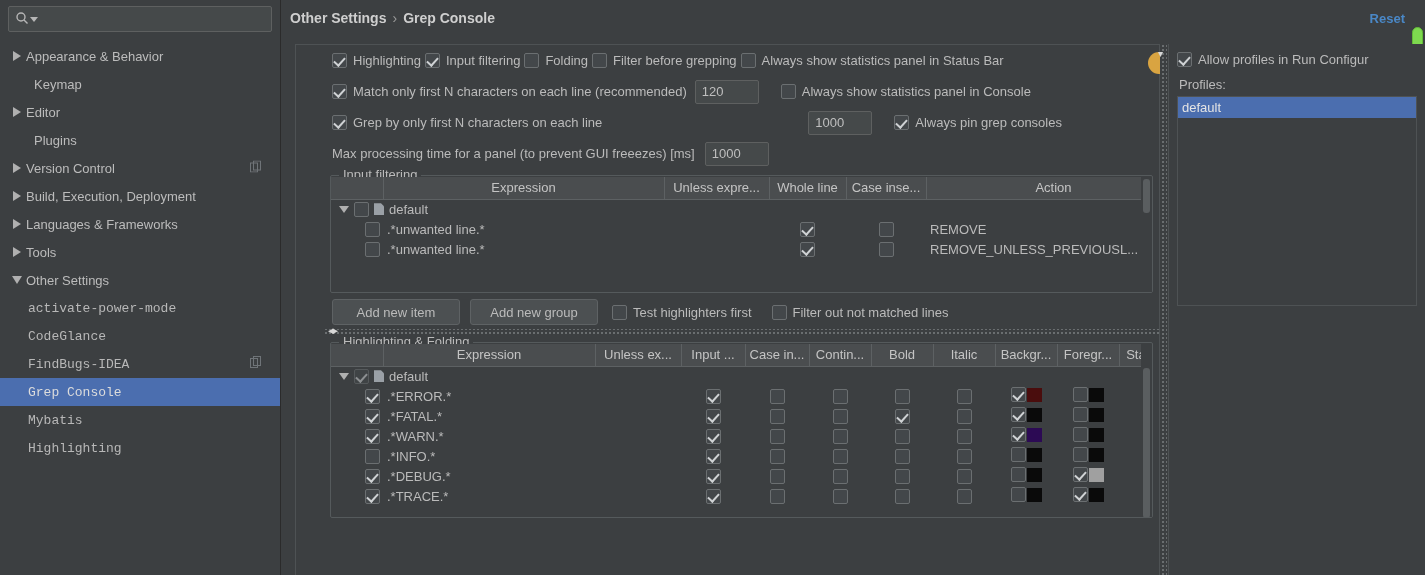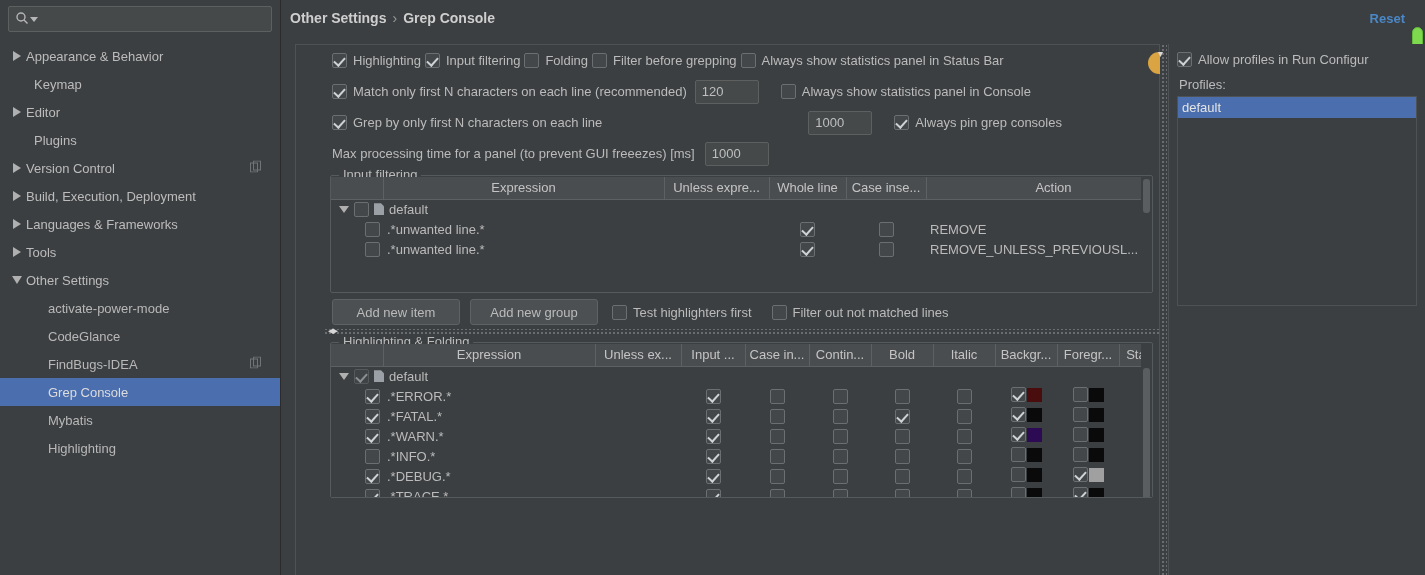--- a/index.html
+++ b/index.html
@@ -48,21 +48,21 @@
     display: inline-block; width: 0; height: 0;
     border-top: 5px solid transparent; border-bottom: 5px solid transparent;
     border-left: 8px solid #b0b0b0;
   }
   .twisty.open i {
     border-left: 5px solid transparent; border-right: 5px solid transparent;
     border-top: 8px solid #b0b0b0; border-bottom: none;
   }
   .tree-label { color: #b8b8b8; white-space: nowrap; }
   .tree-row.lvl1 .tree-label { font-weight: normal; color: #bcbcbc; }
-  .tree-row.lvl2 { padding-left: 48px; }
+  .tree-row.lvl2 { padding-left: 28px; font-family: Liberation Mono, monospace; }
   .tree-row.lvl1.noarrow { padding-left: 34px; }
   .copy-badge {
     position: absolute; right: 18px; top: 50%; transform: translateY(-50%);
     opacity: .55;
   }
 
   
   #breadcrumb {
     position: absolute; left: 290px; top: 10px;
     font-size: 14px; font-weight: bold; color: #cfcfcf;
@@ -437,21 +437,21 @@
         <span style="display:inline-flex;align-items:center;margin-left:4px;">
           <span class="cb " style="display:inline-block;vertical-align:middle;"></span>
           <span class="cb-label">Filter out not matched lines</span>
         </span>
       </div>
 
     <div class="splitter">
       <span class="handle">◂▸</span>
     </div>
 
-    <div class="group" style="height:156px;">
+    <div class="group" style="height:176px;">
       <div class="group-title">Highlighting &amp; Folding</div>
       <div style="position:relative;height:100%;overflow:hidden;">
         <table class="tbl" id="tbl-highlighting">
           <colgroup>
             <col style="width:52px">
               <col style="width:212px">
               <col style="width:86px">
             <col style="width:64px">
               <col style="width:64px">
               <col style="width:62px">

